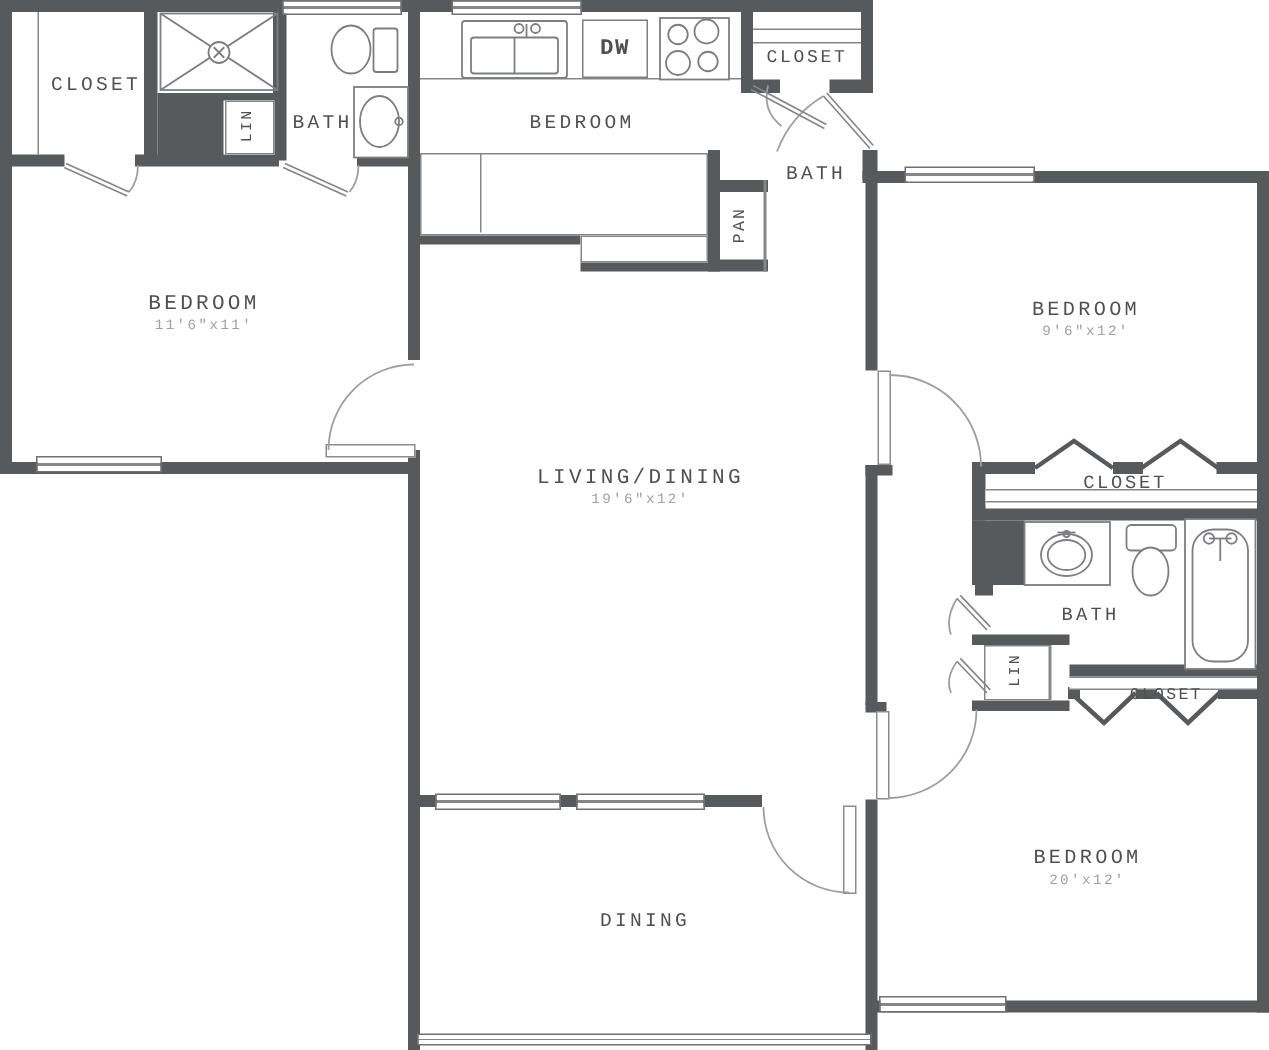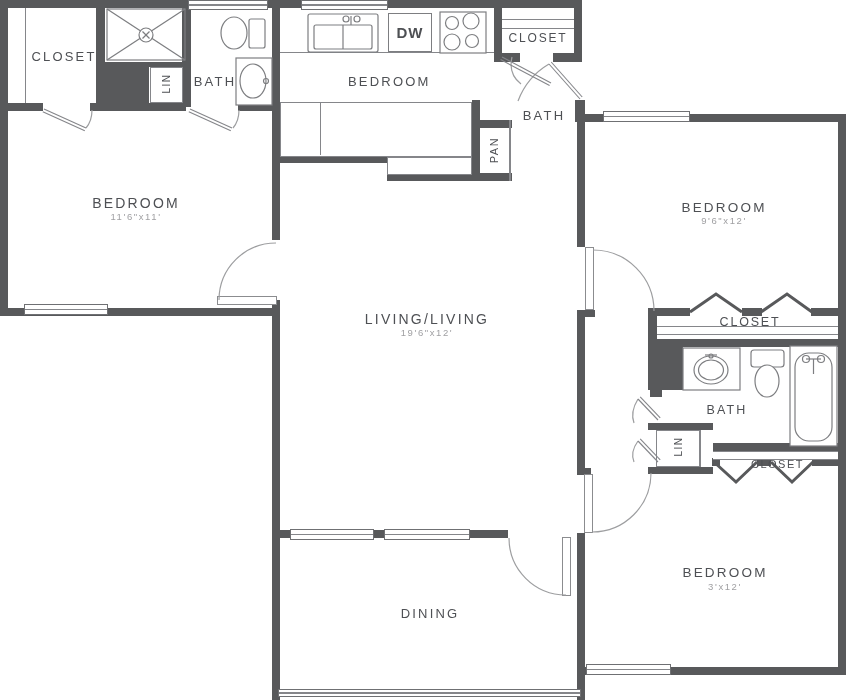--- a/index.html
+++ b/index.html
@@ -1,17 +1,17 @@
 <!DOCTYPE html>
 <html><head>
 <meta charset="utf-8">
 <style>
   html,body{margin:0;padding:0;background:#fff;}
   .plan{position:relative;width:846px;height:700px;background:#fff;overflow:hidden;
-        font-family:Liberation Sans, sans-serif;}
+        font-family:Liberation Mono, monospace;}
   .w{position:absolute;background:#58595b;}
   .ln{position:absolute;background:#85868a;}
   .box{position:absolute;background:#fff;border:1px solid #85868a;box-sizing:border-box;}
   .win{position:absolute;background:#fff;border:1px solid #6f7073;box-sizing:border-box;}
   .win.h{background:linear-gradient(to bottom,#fff 40%,#85868a 40%,#85868a 60%,#fff 60%);}
   .shelf{position:absolute;background:#fff;border-top:1px solid #85868a;border-bottom:1px solid #85868a;box-sizing:border-box;}
   .pnl{position:absolute;background:#fff;border:1px solid #8b8c8f;box-sizing:border-box;}
   svg.ovl{position:absolute;left:0;top:0;pointer-events:none;}
   .lbl{position:absolute;color:#4e5054;letter-spacing:2.2px;text-align:center;white-space:nowrap;}
   .dim{position:absolute;color:#a0a0a3;letter-spacing:1.6px;text-align:center;font-size:9.5px;white-space:nowrap;}
@@ -201,25 +201,25 @@
 
   <div class="lbl" style="left:14px;top:49px;width:100px;font-size:13px">CLOSET</div>
   <div class="lbl rot" style="left:146px;top:78px;width:40px;font-size:10px;letter-spacing:1.5px">LIN</div>
   <div class="lbl" style="left:186px;top:74px;width:58px;font-size:13px">BATH</div>
   <div class="lbl" style="left:76px;top:195px;width:120px;font-size:14px">BEDROOM</div>
   <div class="dim" style="left:76px;top:211px;width:120px">11'6"x11'</div>
   <div class="lbl" style="left:348px;top:74px;width:80px;font-size:13px">BEDROOM</div>
   <div class="lbl" style="left:502px;top:31px;width:72px;font-size:12px;letter-spacing:1.8px">CLOSET</div>
   <div class="lbl" style="left:514px;top:108px;width:60px;font-size:13px">BATH</div>
   <div class="lbl rot" style="left:474px;top:144px;width:40px;font-size:11px;letter-spacing:1.5px">PAN</div>
-  <div class="lbl" style="left:357px;top:311px;width:140px;font-size:14px">LIVING/LIVING</div>
+  <div class="lbl" style="left:357px;top:311px;width:140px;font-size:14px">LIVING/DINING</div>
   <div class="dim" style="left:357px;top:327px;width:140px">19'6"x12'</div>
   <div class="lbl" style="left:664px;top:200px;width:120px;font-size:13.5px">BEDROOM</div>
   <div class="dim" style="left:664px;top:215px;width:120px">9'6"x12'</div>
   <div class="lbl" style="left:700px;top:315px;width:100px;font-size:12.5px;letter-spacing:1.8px">CLOSET</div>
   <div class="lbl" style="left:698px;top:403px;width:58px;font-size:12.5px">BATH</div>
   <div class="lbl rot" style="left:658px;top:441px;width:40px;font-size:10px;letter-spacing:1.5px">LIN</div>
   <div class="lbl" style="left:735px;top:458px;width:85px;font-size:11px;letter-spacing:1.5px">CLOSET</div>
   <div class="lbl" style="left:665px;top:565px;width:120px;font-size:13.5px">BEDROOM</div>
-  <div class="dim" style="left:665px;top:581px;width:120px">3'x12'</div>
+  <div class="dim" style="left:665px;top:581px;width:120px">20'x12'</div>
   <div class="lbl" style="left:390px;top:606px;width:80px;font-size:13px">DINING</div>
 
 </div>
 
 </body></html>

